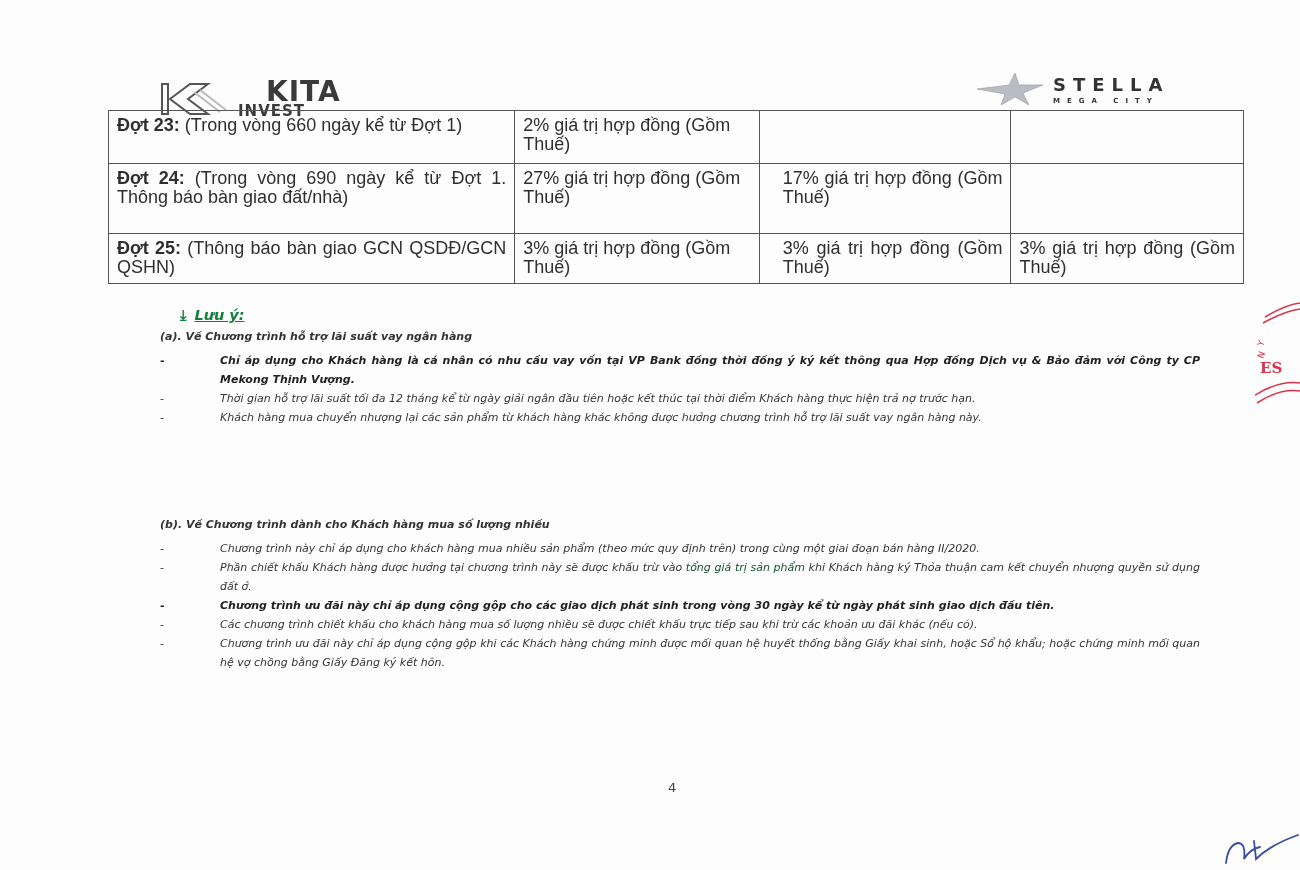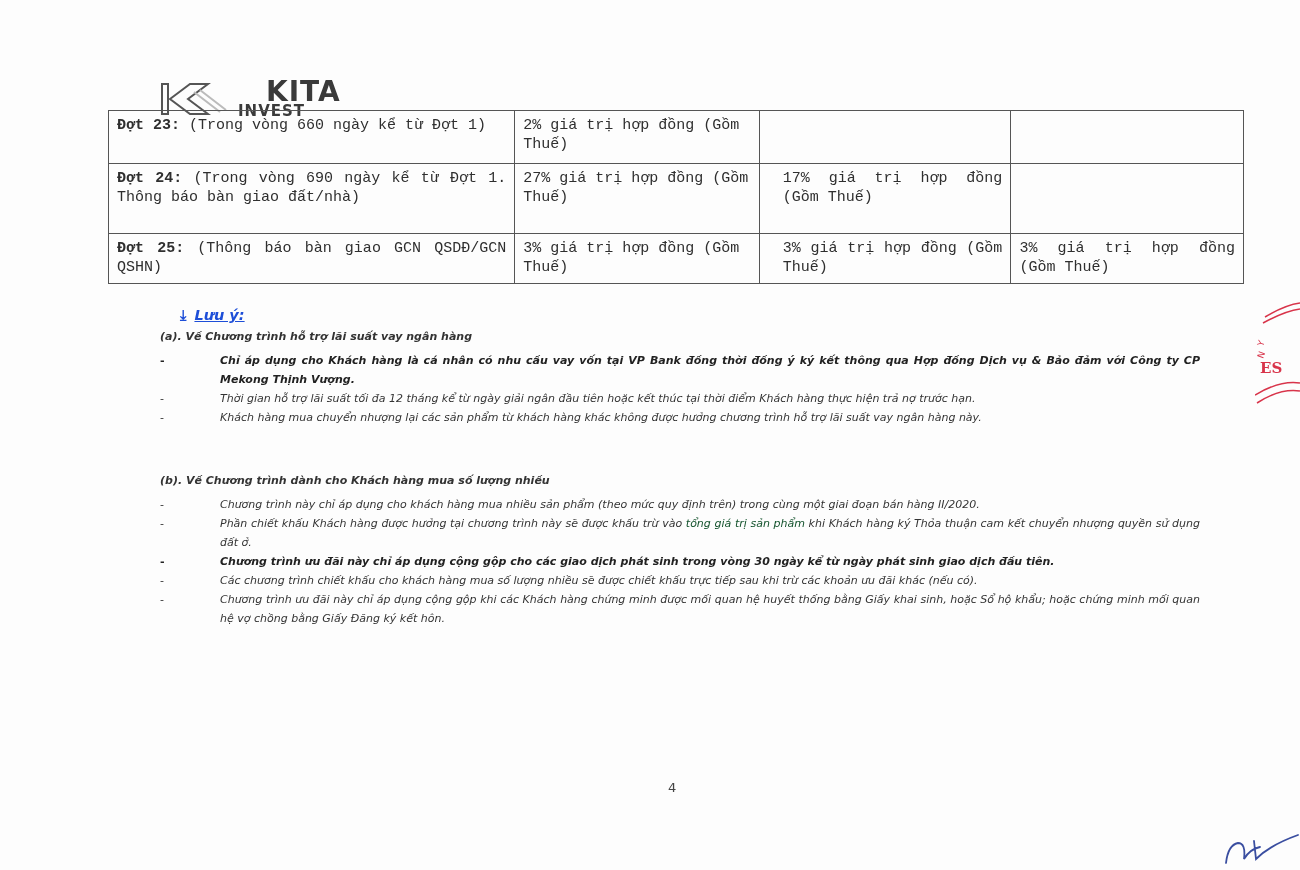--- a/index.html
+++ b/index.html
@@ -20,42 +20,42 @@
   .stella-logo { position: absolute; left: 975px; top: 72px; width: 220px; height: 36px; }
   .stella-star { position: absolute; left: 0; top: 0; width: 70px; height: 34px; }
   .stella-word { position: absolute; left: 78px; top: 4px; font-family: "DejaVu Sans", sans-serif; color: #333; }
   .stella-word .l1 { font-size: 18px; letter-spacing: 7px; font-weight: bold; display:block; line-height: 1; }
   .stella-word .l2 { font-size: 7px; letter-spacing: 7px; font-weight: bold; display:block; margin-top: 3px; }
 
   
   table.sched {
     position: absolute; left: 108px; top: 110px;
     border-collapse: collapse; width: 1136px;
-    font-family: Liberation Mono, monospace; font-size: 15px; color: #2f2f2f;
+    font-family: Liberation Sans, sans-serif; font-size: 18px; color: #2f2f2f;
   }
   table.sched td {
     border: 1.5px solid #555; vertical-align: top; padding: 5px 8px 4px 8px; line-height: 19px;
   }
   table.sched td.c0 { width: 390px; text-align: justify; }
   table.sched td.c1 { width: 228px; }
   table.sched td.c2 { width: 220px; text-align: justify; padding-left: 23px; }
   table.sched td.c3 { width: 216px; text-align: justify; }
   .r1 td { height: 43px; }
   .r2 td { height: 60px; }
   .r3 td { height: 40px; }
   .bold { font-weight: bold; }
 
   .see-more {
     position: absolute; left: 0; width: 1300px; top: 285px; text-align: center;
     font-style: italic; text-decoration: underline; font-size: 14.5px; color: #333;
     font-family: "DejaVu Sans", sans-serif;
   }
   .note-head {
     position: absolute; left: 180px; top: 307px; font-style: italic; font-weight: bold;
-    font-size: 14.5px; color: #1d4ed8; font-family: "DejaVu Sans", sans-serif;
+    font-size: 14.5px; color: #15803d; font-family: "DejaVu Sans", sans-serif;
   }
   .note-head .arrow { font-style: normal; margin-right: 8px; }
   .note-head .lbl { text-decoration: underline; }
 
   .sec {
     position: absolute; left: 160px; width: 1040px;
     font-family: "DejaVu Sans", sans-serif; font-style: italic; color: #333; font-size: 11px;
   }
   .sec-title { font-weight: bold; margin-bottom: 8px; }
   .item { position: relative; padding-left: 60px; line-height: 19px; margin-bottom: 0; text-align: justify; }
@@ -78,20 +78,29 @@
       <path d="M2 2 L2 32 L8 32 L8 2 Z" fill="none" stroke="#555" stroke-width="2"></path>
       <path d="M10 17 L30 2 L48 2 L28 17 L48 32 L30 32 Z" fill="none" stroke="#555" stroke-width="2"></path>
       <path d="M34 10 L60 30 M40 8 L66 28" stroke="#bbb" stroke-width="2"></path>
     </svg>
     <div class="kita-word">
       <span class="l1">KITA</span>
       <span class="l2">INVEST</span>
     </div>
   </div>
 
+  <div class="stella-logo">
+    <svg class="stella-star" viewBox="0 0 70 34">
+      <polygon points="40,1 44,13 68,13 48,21 54,33 40,25 26,33 30,22 2,17 34,13" fill="#b9bcc2" stroke="#999" stroke-width="0.6"></polygon>
+    </svg>
+    <div class="stella-word">
+      <span class="l1">STELLA</span>
+      <span class="l2">MEGA CITY</span>
+    </div>
+  </div>
 
   <table class="sched">
     <tbody>
         <tr class="r1">
       <td class="c0"><span class="bold">Đợt 23:</span><span> (Trong vòng 660 ngày kể từ Đợt 1)</span></td>
       <td class="c1">2% giá trị hợp đồng (Gồm Thuế)</td>
       <td class="c2"></td>
       <td class="c3"></td>
     </tr>
     <tr class="r2">
@@ -114,21 +123,21 @@
     <span class="arrow">⤓</span><span class="lbl">Lưu ý:</span>
   </div>
 
   <div class="sec" style="top:330px;">
     <div class="sec-title">(a). Về Chương trình hỗ trợ lãi suất vay ngân hàng</div>
     <div class="item b"><span class="dash">-</span><span>Chỉ áp dụng cho Khách hàng là cá nhân có nhu cầu vay vốn tại VP Bank đồng thời đồng ý ký kết thông qua Hợp đồng Dịch vụ &amp; Bảo đảm với Công ty CP Mekong Thịnh Vượng.</span></div>
     <div class="item"><span class="dash">-</span><span>Thời gian hỗ trợ lãi suất tối đa 12 tháng kể từ ngày giải ngân đầu tiên hoặc kết thúc tại thời điểm Khách hàng thực hiện trả nợ trước hạn.</span></div>
     <div class="item"><span class="dash">-</span><span>Khách hàng mua chuyển nhượng lại các sản phẩm từ khách hàng khác không được hưởng chương trình hỗ trợ lãi suất vay ngân hàng này.</span></div>
   </div>
 
-  <div class="sec" style="top:474px;">
+  <div class="sec" style="top:518px;">
     <div class="sec-title">(b). Về Chương trình dành cho Khách hàng mua số lượng nhiều</div>
     <div class="item"><span class="dash">-</span><span>Chương trình này chỉ áp dụng cho khách hàng mua nhiều sản phẩm (theo mức quy định trên) trong cùng một giai đoạn bán hàng II/2020.</span></div>
     <div class="item"><span class="dash">-</span><span>Phần chiết khấu Khách hàng được hưởng tại chương trình này sẽ được khấu trừ vào </span><span class="bn">tổng giá trị sản phẩm</span><span> khi Khách hàng ký Thỏa thuận cam kết chuyển nhượng quyền sử dụng đất ở.</span></div>
     <div class="item b"><span class="dash">-</span><span>Chương trình ưu đãi này chỉ áp dụng cộng gộp cho các giao dịch phát sinh trong vòng 30 ngày kể từ ngày phát sinh giao dịch đầu tiên.</span></div>
     <div class="item"><span class="dash">-</span><span>Các chương trình chiết khấu cho khách hàng mua số lượng nhiều sẽ được chiết khấu trực tiếp sau khi trừ các khoản ưu đãi khác (nếu có).</span></div>
     <div class="item"><span class="dash">-</span><span>Chương trình ưu đãi này chỉ áp dụng cộng gộp khi các Khách hàng chứng minh được mối quan hệ huyết thống bằng Giấy khai sinh, hoặc Sổ hộ khẩu; hoặc chứng minh mối quan hệ vợ chồng bằng Giấy Đăng ký kết hôn.</span></div>
   </div>
 
   <div class="page-num">4</div>
 

